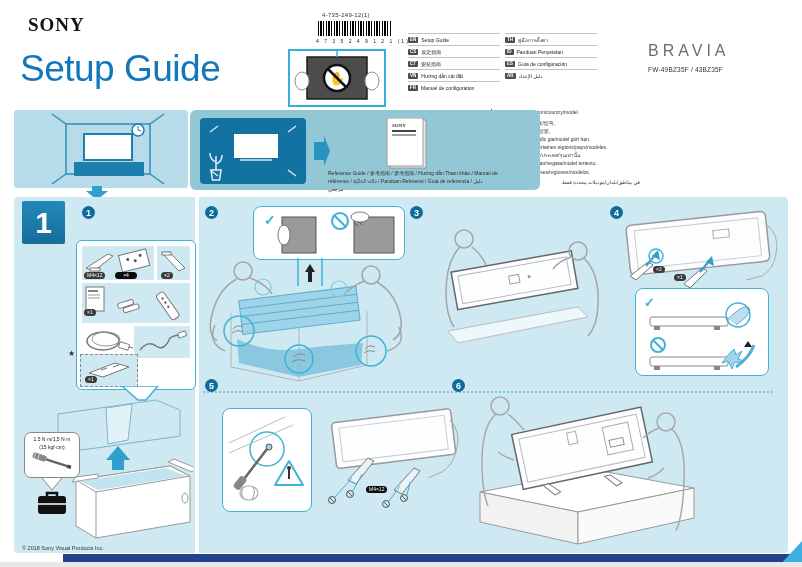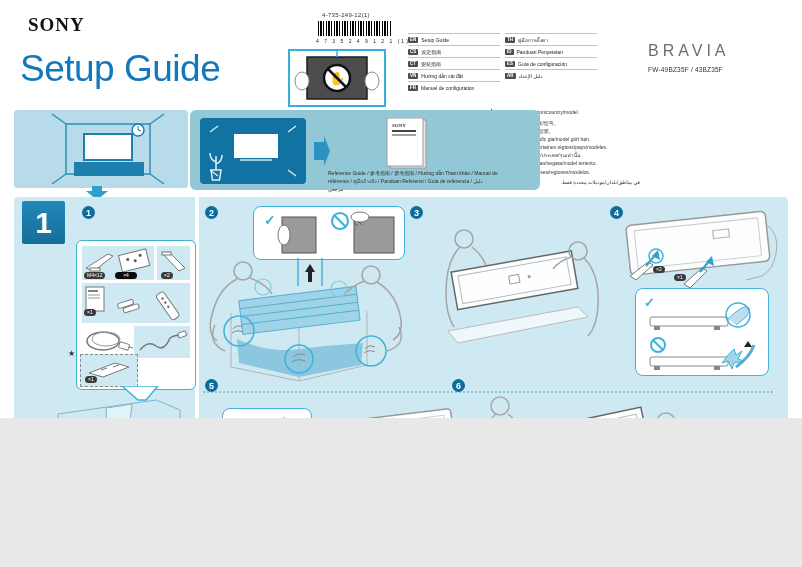--- a/index.html
+++ b/index.html
@@ -1,16 +1,16 @@
 <!DOCTYPE html>
 <html><head>
 <meta charset="utf-8">
 <style>
   html,body{margin:0;padding:0;background:#e8e8e8;}
-  #page{position:relative;width:802px;height:418px;background:#ffffff;overflow:hidden;
+  #page{position:relative;width:802px;height:562px;background:#ffffff;overflow:hidden;
         font-family:"Liberation Sans",sans-serif;color:#222;}
   .abs{position:absolute;}
   .nosel{user-select:none;}
 
   
   .sony-logo{font-family:"Liberation Serif",serif;font-weight:bold;font-size:19px;letter-spacing:1px;color:#111;}
   .title{font-size:37px;color:#1278bc;letter-spacing:-0.5px;}
   .docnum{font-size:6px;color:#333;letter-spacing:0.3px;}
   .barcode{width:74px;height:15px;background:repeating-linear-gradient(90deg,#000 0 1px,#fff 1px 2px,#000 2px 4px,#fff 4px 5px,#000 5px 6px,#fff 6px 8px);}
   .bdigits{font-size:5px;letter-spacing:2px;color:#222;}

